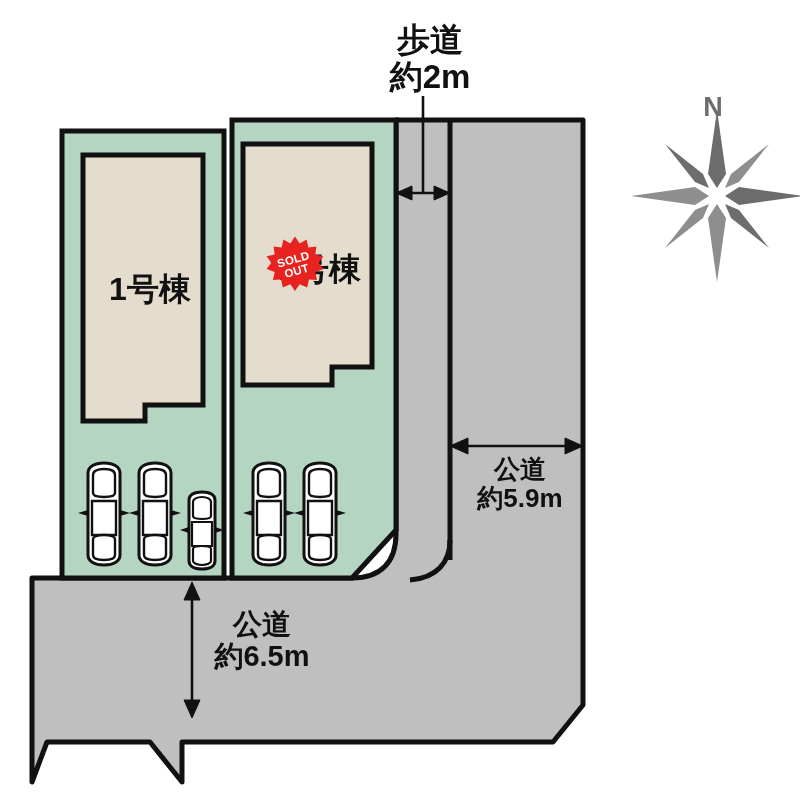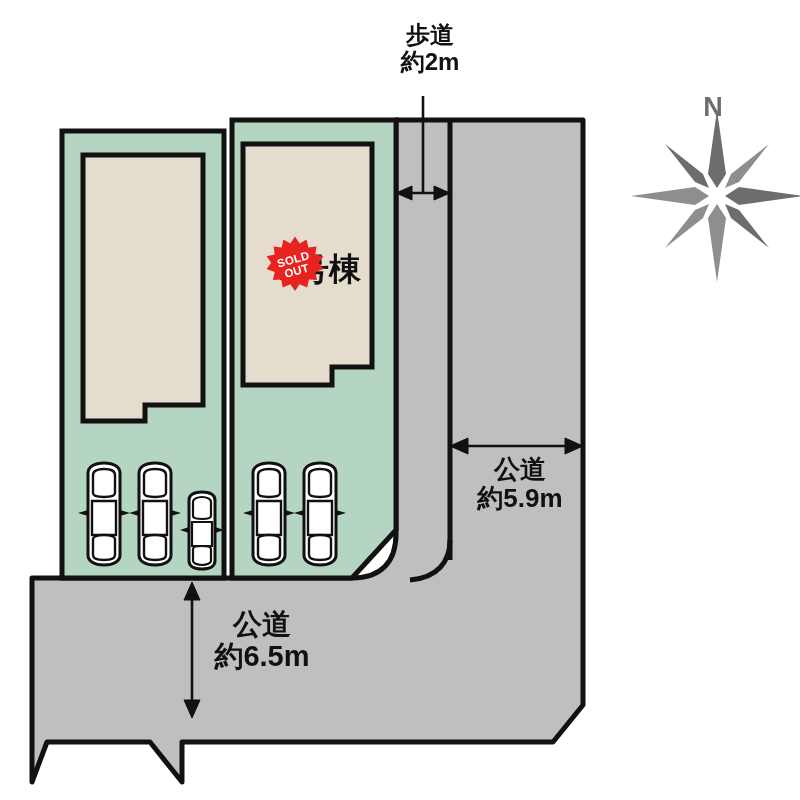--- a/index.html
+++ b/index.html
@@ -1,21 +1,21 @@
 <!DOCTYPE html>
 <html><head>
 <meta charset="utf-8">
 <title>区画図</title>
 <style>
   html,body{margin:0;padding:0;background:#ffffff;}
   body{width:800px;height:800px;font-family:"Liberation Sans","DejaVu Sans",sans-serif;overflow:hidden;}
   #stage{position:relative;width:800px;height:800px;}
   svg#plan{position:absolute;left:0;top:0;width:800px;height:800px;display:block;}
   .lbl{position:absolute;font-weight:700;color:#111;line-height:1.12;text-align:center;white-space:pre;}
-  #sidewalk-label{left:330px;top:22px;width:200px;font-size:24px;}
+  #sidewalk-label{left:330px;top:22px;width:200px;font-size:33px;}
   #road-right-label{left:420px;top:455px;width:200px;font-size:26px;}
   #road-bottom-label{left:132px;top:608px;width:260px;font-size:29px;}
   #house1-label{left:60px;top:272px;width:180px;font-size:32px;}
   #house2-label{left:230px;top:252px;width:180px;font-size:32px;}
   #north-letter{left:683px;top:92px;width:60px;font-size:27px;color:#6d6d6d;}
   .soldout{position:absolute;left:266px;top:236px;width:58px;height:58px;}
   .soldout .txt{position:absolute;left:0;top:0;width:58px;height:58px;display:flex;flex-direction:column;
     align-items:center;justify-content:center;transform:rotate(-16deg);color:#fff;font-weight:700;
     font-size:11.5px;line-height:1.06;letter-spacing:.3px;text-align:center;}
 </style>
@@ -139,20 +139,21 @@
 
   <div class="lbl" id="sidewalk-label">歩道
 約2m</div>
 
   <div class="lbl" id="road-right-label">公道
 約5.9m</div>
 
   <div class="lbl" id="road-bottom-label">公道
 約6.5m</div>
 
+  <div class="lbl" id="house1-label">1号棟</div>
 
   <div class="lbl" id="house2-label">2号棟</div>
 
   <div class="lbl" id="north-letter">N</div>
 
   <div class="soldout">
     <svg viewBox="0 0 100 100" width="58" height="58">
       <polygon points="50,1 58,13 70,6 73,20 87,18 85,32 99,35 91,46 99,57 85,62 88,76 74,75 71,89 58,83 50,95 42,83 29,89 26,75 12,76 15,62 1,57 9,46 1,35 15,32 13,18 27,20 30,6 42,13" fill="#e8231f"></polygon>
     </svg>
     <div class="txt">

